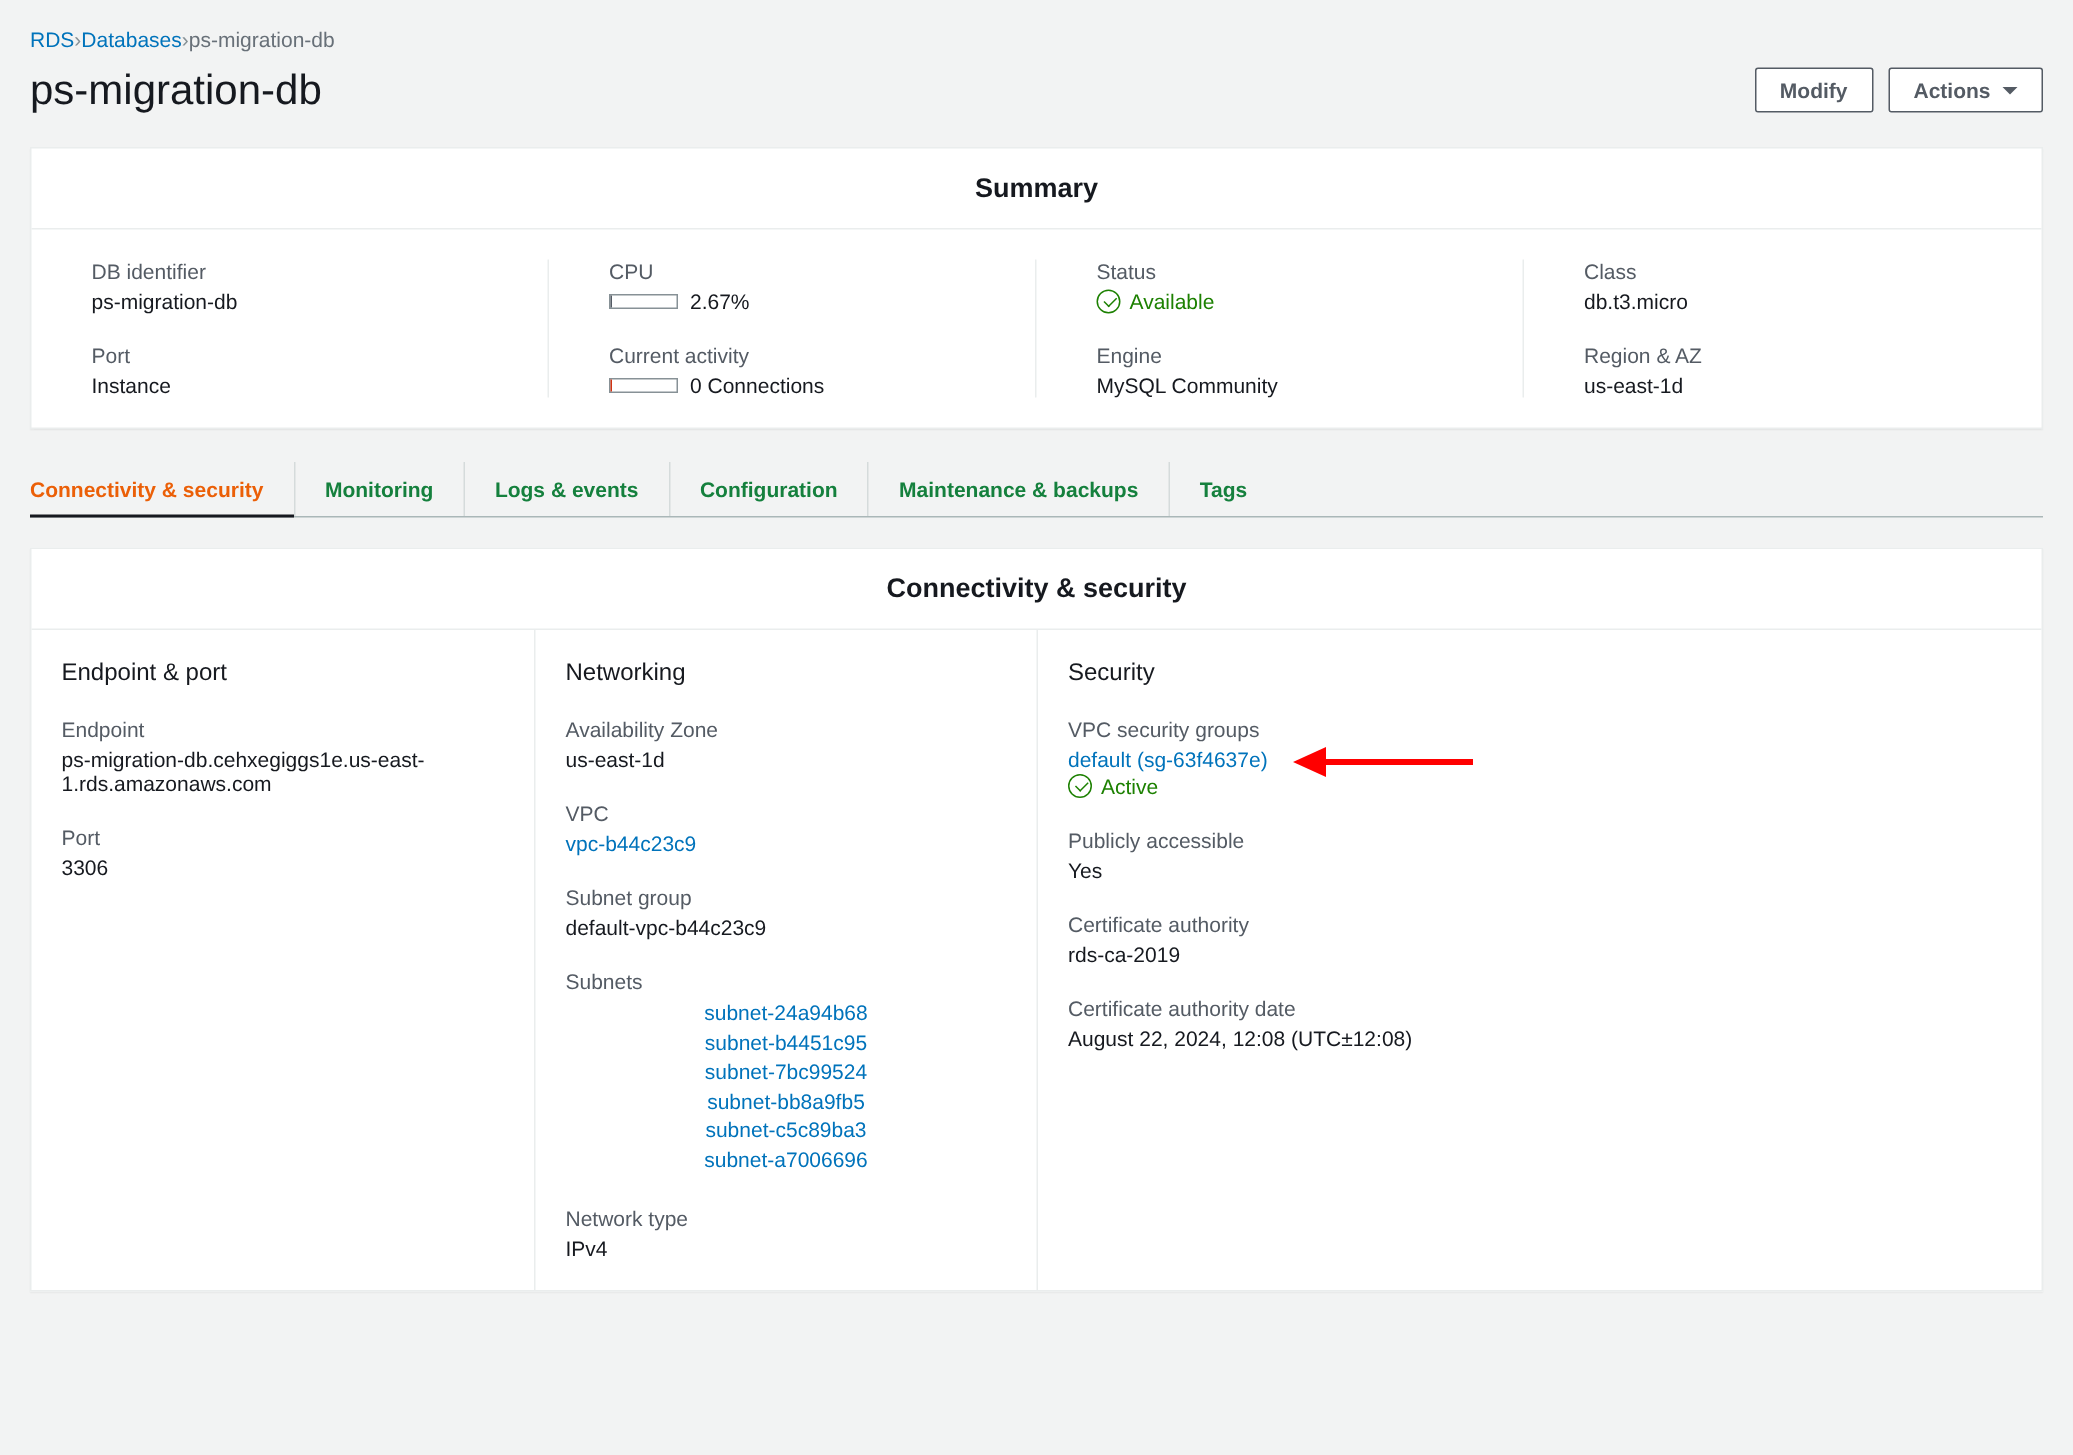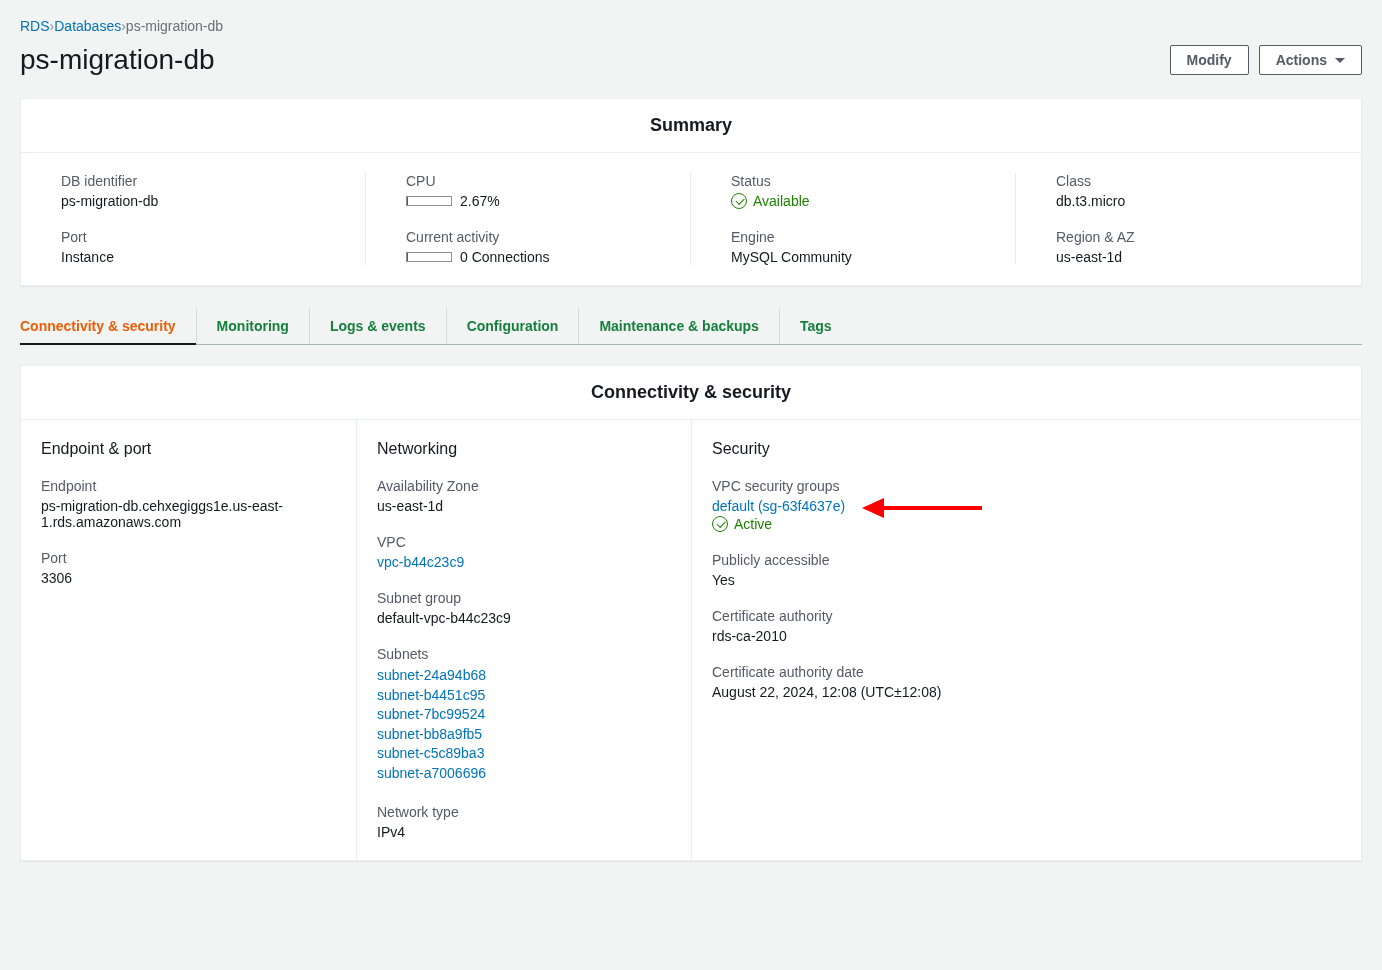--- a/index.html
+++ b/index.html
@@ -166,21 +166,21 @@
     .detail-col {
       padding: 20px;
     }
     .detail-col + .detail-col { border-left: 1px solid #eaeded; }
     .detail-col h3 {
       font-size: 16px;
       font-weight: 400;
       margin-bottom: 20px;
     }
     .link-value { color: #0073bb; cursor: pointer; }
-    .sublist .link-value { display: block; line-height: 1.4; }
+    .sublist .link-value { display: block; line-height: 1.4; text-align: center; }
     .arrow-annotation {
       position: absolute;
       left: 830px;
       top: 0px;
       width: 120px;
       height: 16px;
       pointer-events: none;
     }
     .arrow-line {
       position: absolute;
@@ -355,21 +355,21 @@
           <span class="check-icon"></span>
           <span>Active</span>
         </div>
       </div>
       <div class="field">
         <div class="field-label">Publicly accessible</div>
         <div class="field-value">Yes</div>
       </div>
       <div class="field">
         <div class="field-label">Certificate authority</div>
-        <div class="field-value">rds-ca-2010</div>
+        <div class="field-value">rds-ca-2019</div>
       </div>
       <div class="field">
         <div class="field-label">Certificate authority date</div>
         <div class="field-value">August 22, 2024, 12:08 (UTC±12:08)</div>
       </div>
     </div>
   </div>
 </div>
 
 </body></html>

